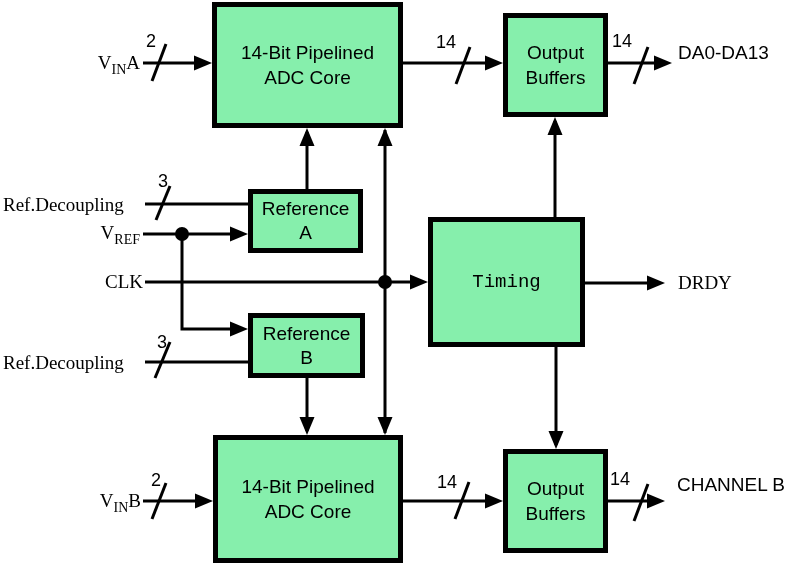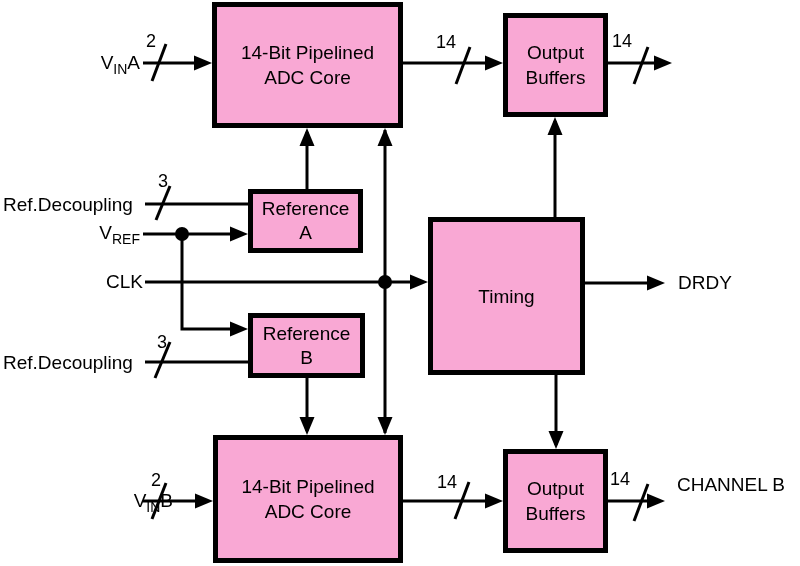--- a/index.html
+++ b/index.html
@@ -9,36 +9,37 @@
     height: 566px;
     background: #ffffff;
     font-family: "Liberation Sans", sans-serif;
     color: #000000;
     overflow: hidden;
   }
   .wires { position: absolute; left: 0; top: 0; }
   .block {
     position: absolute;
     box-sizing: border-box;
-    background: #f9a8d4;
+    background: #86efac;
     border: 5px solid #000000;
     display: flex;
     flex-direction: column;
     align-items: center;
     justify-content: center;
     text-align: center;
     font-size: 19px;
     line-height: 25px;
     white-space: nowrap;
   }
   .siglabel {
     position: absolute;
     font-size: 19px;
     line-height: 22px;
     white-space: nowrap;
+    font-family: Liberation Serif, serif;
   }
   .right-align { text-align: right; }
   .siglabel sub { font-size: 14px; line-height: 0; }
   .busnum {
     position: absolute;
     font-size: 18px;
     line-height: 18px;
     white-space: nowrap;
   }
   .twoline {
@@ -152,21 +153,21 @@
   <div class="block" style="left:503px; top:13px; width:105px; height:104px;">
     <span>Output</span>
     <span>Buffers</span>
   </div>
 
   <div class="block" style="left:248px; top:189px; width:115px; height:64px; line-height:24px;">
     <span>Reference</span>
     <span>A</span>
   </div>
 
-  <div class="block" style="left:428px; top:217px; width:157px; height:158px;">
+  <div class="block" style="left:428px; top:217px; width:157px; height:130px;font-family:Liberation Mono, monospace;">
     <span>Timing</span>
   </div>
 
   <div class="block" style="left:248px; top:313px; width:117px; height:65px; line-height:24px;">
     <span>Reference</span>
     <span>B</span>
   </div>
 
   <div class="block" style="left:213px; top:435px; width:190px; height:128px;">
     <span>14-Bit Pipelined</span>
@@ -185,27 +186,28 @@
   <div class="siglabel" style="left:3px; top:194px;">Ref.Decoupling</div>
 
   <div class="siglabel right-align" style="left:0px; top:222px; width:140px;">
     <span>V</span><sub>REF</sub>
   </div>
 
   <div class="siglabel right-align" style="left:0px; top:271px; width:143px;">CLK</div>
 
   <div class="siglabel" style="left:3px; top:352px;">Ref.Decoupling</div>
 
-  <div class="siglabel right-align" style="left:0px; top:490px; width:141px;padding-left:32px;">
+  <div class="siglabel right-align" style="left:0px; top:490px; width:141px;">
     <span>V</span><sub>IN</sub><span>B</span>
   </div>
 
   <div class="siglabel" style="left:678px; top:272px;">DRDY</div>
 
   <div class="twoline" style="left:678px; top:40px;">
+    <div>DA0-DA13</div>
   </div>
 
   <div class="twoline" style="left:677px; top:472px;">
     <div>CHANNEL B</div>
   </div>
 
   <div class="busnum" style="left:146px; top:32px;">2</div>
   <div class="busnum" style="left:436px; top:33px;">14</div>
   <div class="busnum" style="left:612px; top:32px;">14</div>
   <div class="busnum" style="left:158px; top:172px;">3</div>

